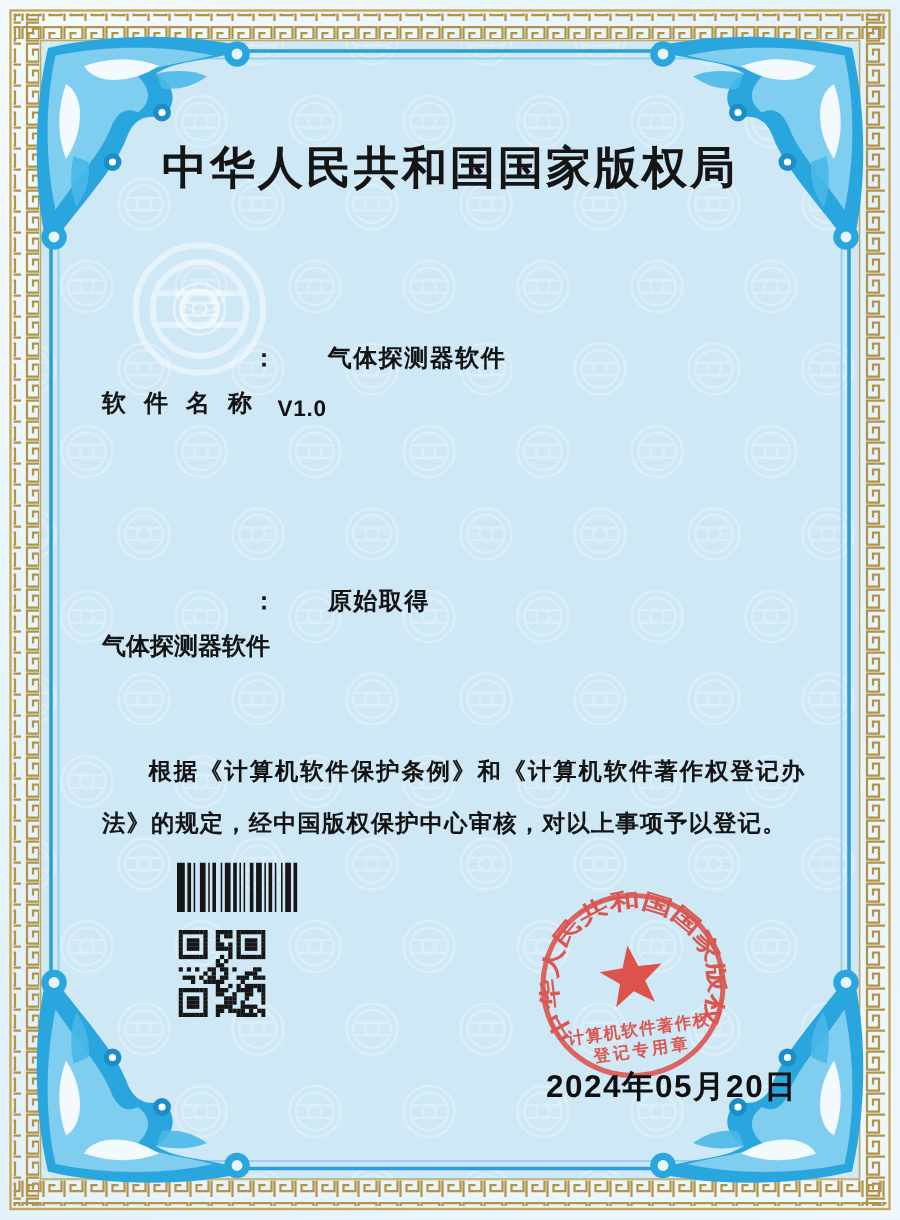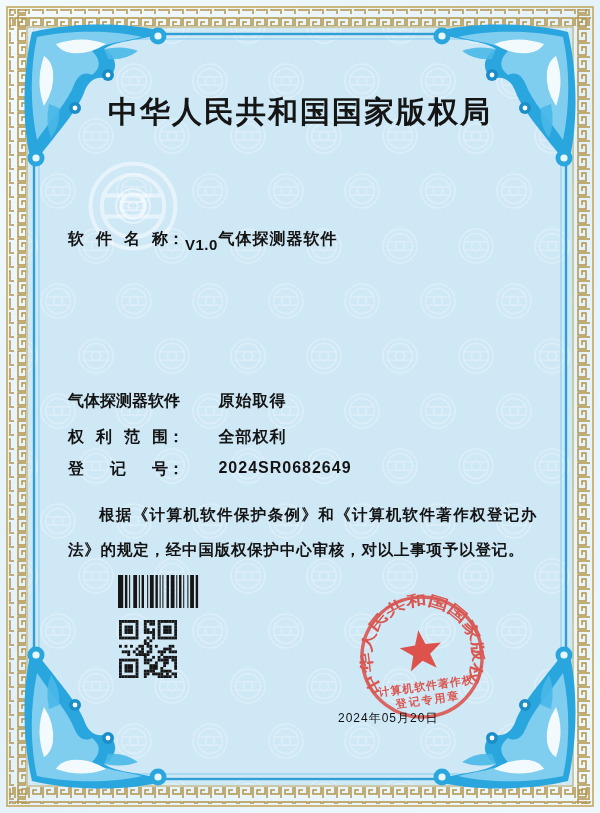--- a/index.html
+++ b/index.html
@@ -18,29 +18,29 @@
     left:0;width:600px;text-align:center;font-weight:bold;
     font-family:"Liberation Serif","DejaVu Serif",serif;
     font-size:30px;letter-spacing:2px;color:#151515;white-space:nowrap;
   }
   .certno{
     top:187px;right:62px;font-size:13.5px;font-weight:bold;letter-spacing:.5px;
     color:#151515;white-space:nowrap;
   }
   .certno .gap{display:inline-block;width:14px;}
   .row{left:68px;height:22px;font-size:16px;font-weight:bold;white-space:nowrap;color:#141414;}
-  .lbl{display:inline-block;width:100px;text-align:justify;text-align-last:justify;vertical-align:top;}
+  .lbl{display:inline-block;width:100px;text-align:justify;text-align-last:justify;vertical-align:top;margin-top:30px;}
   .colon{display:inline-block;vertical-align:top;}
   .val{display:inline-block;margin-left:30px;letter-spacing:1px;vertical-align:top;}
   .version{left:185px;font-size:15px;font-weight:bold;letter-spacing:.5px;}
   .statement{
     left:68px;top:497px;width:469px;font-size:15.5px;font-weight:600;
     line-height:35px;text-align:justify;text-indent:2em;letter-spacing:.8px;color:#141414;font-family:Liberation Serif, serif;
   }
-  .date{left:338px;top:710px;font-size:12px;font-weight:normal;letter-spacing:1px;color:#101010;}
+  .date{left:364px;top:710px;font-size:21px;font-weight:bold;letter-spacing:1px;color:#101010;}
   .seal-wrap{left:356px;top:591px;width:132px;height:132px;opacity:.92;}
   .barcode-wrap{left:118px;top:575px;width:86px;height:33px;}
   .qr-wrap{left:119px;top:620px;width:58px;height:58px;}
 </style>
 </head>
 <body>
 
 <div class="page">
 
   <div class="inner-bg"></div>
@@ -115,37 +115,29 @@
       </g>
   </svg>
 
   <div class="abs title" style="top:92px">中华人民共和国国家版权局</div>
 
 
   <div class="abs row" style="top:229px">
     <span class="lbl">软件名称</span><span class="colon">：</span>
     <span class="val">气体探测器软件</span>
   </div>
-  <div class="abs version" style="top:236px">V1.0</div>
+  <div class="abs version" style="top:264px">V1.0</div>
 
 
   <div class="abs row" style="top:391px">
     <span class="lbl">气体探测器软件</span><span class="colon">：</span>
     <span class="val">原始取得</span>
   </div>
 
-  <div class="abs row" style="top:427px">
-    <span class="lbl">权利范围</span><span class="colon">：</span>
-    <span class="val">全部权利</span>
-  </div>
-
-  <div class="abs row" style="top:459px">
-    <span class="lbl">登记号</span><span class="colon">：</span>
-    <span class="val">2024SR0682649</span>
-  </div>
+
 
   <div class="abs statement">根据《计算机软件保护条例》和《计算机软件著作权登记办法》的规定，经中国版权保护中心审核，对以上事项予以登记。</div>
 
   <div class="abs barcode-wrap">
     <svg id="barcode-svg" width="86" height="33" viewBox="0 0 86 33">
         <rect x="0" y="0" width="5.198387096774194" height="33" fill="#161616"></rect>
         <rect x="6.935483870967742" y="0" width="2.424193548387097" height="33" fill="#161616"></rect>
         <rect x="11.096774193548388" y="0" width="1.0370967741935484" height="33" fill="#161616"></rect>
         <rect x="15.258064516129034" y="0" width="3.811290322580646" height="33" fill="#161616"></rect>
         <rect x="20.806451612903228" y="0" width="1.0370967741935484" height="33" fill="#161616"></rect>

